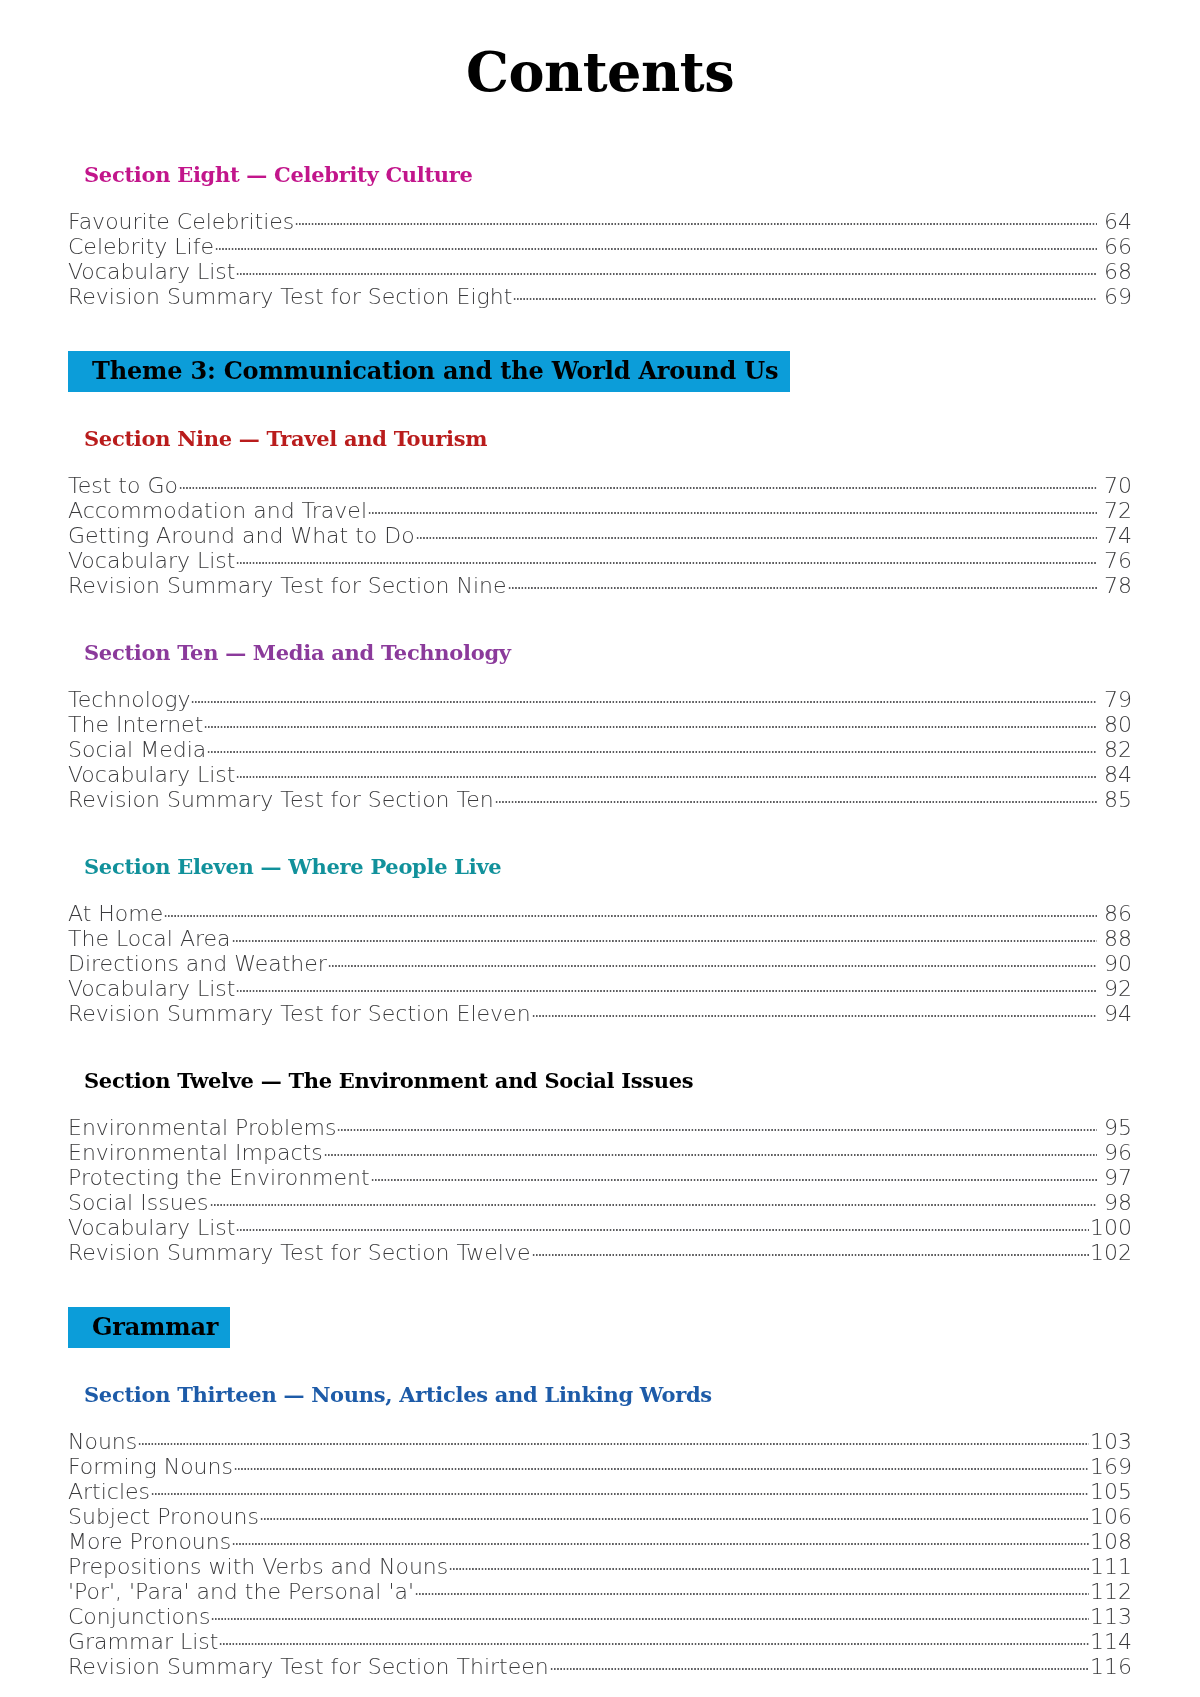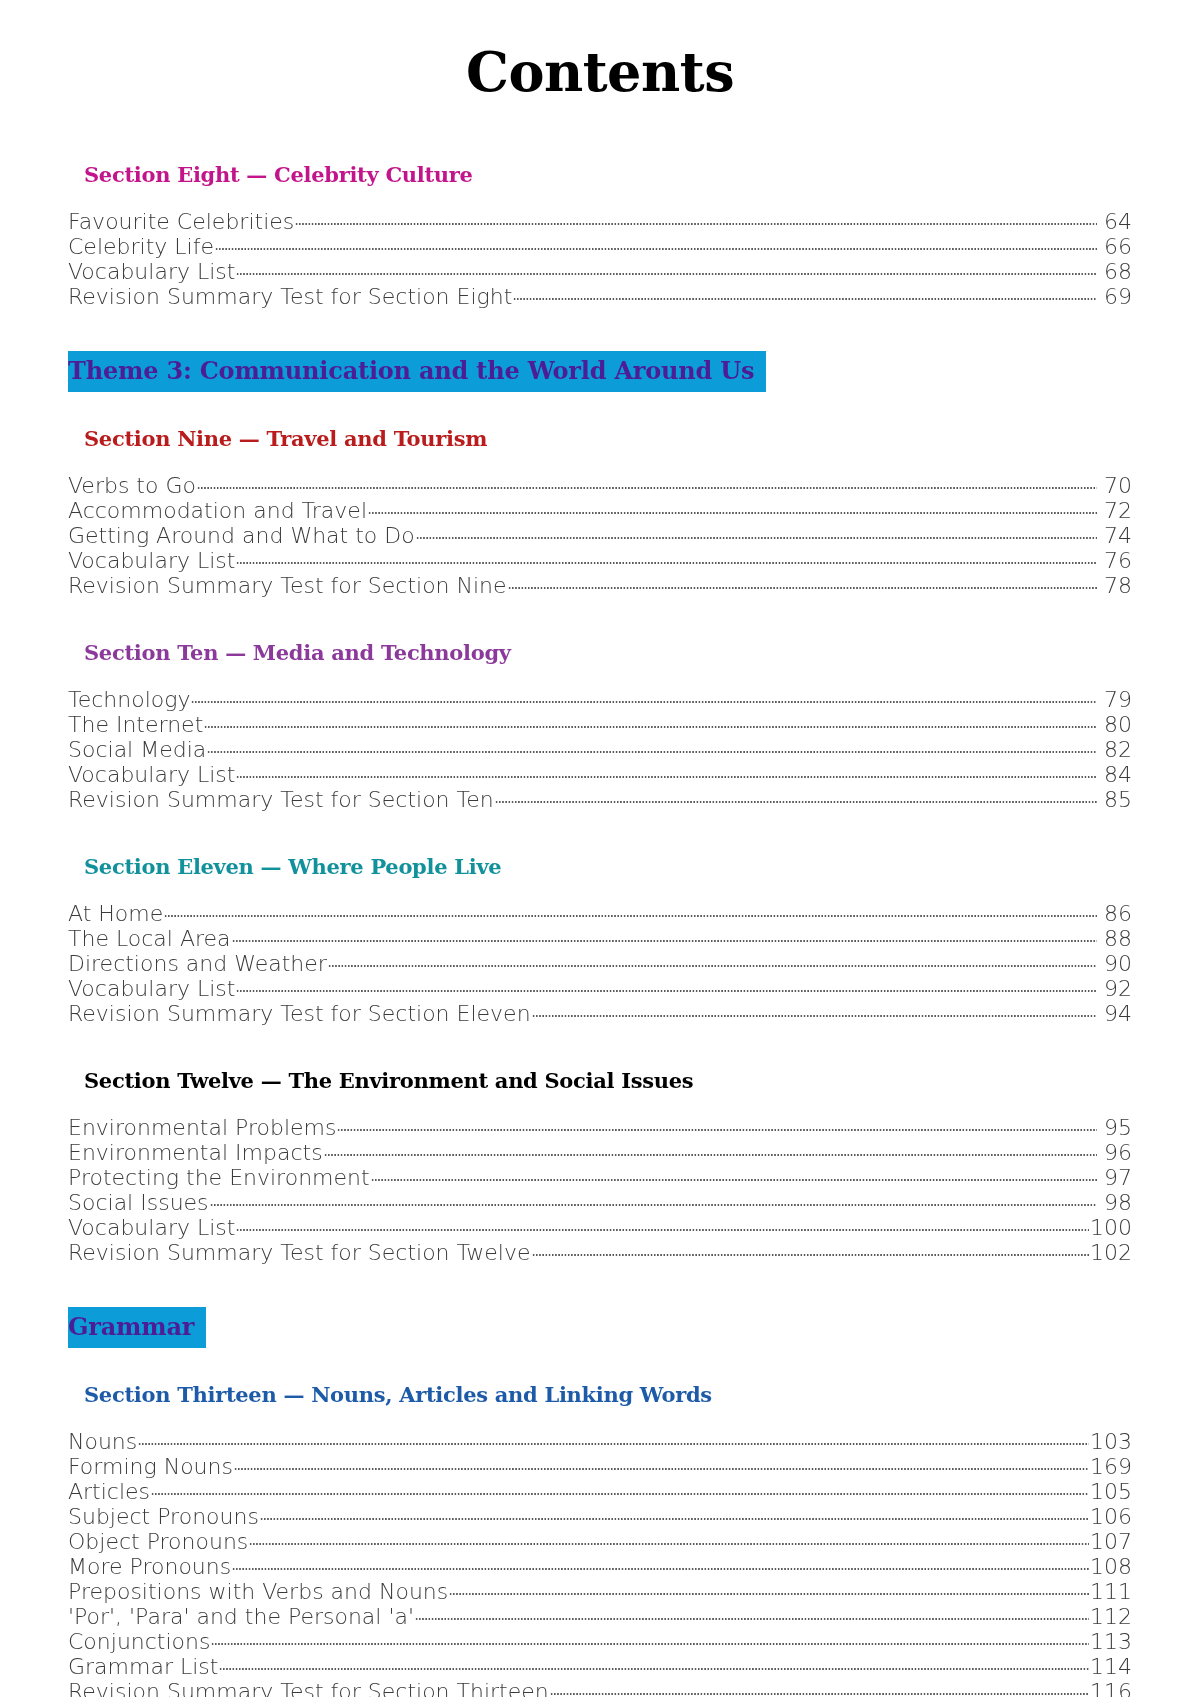--- a/index.html
+++ b/index.html
@@ -32,26 +32,26 @@
     color: #000000;
     margin: 0;
     padding-top: 44px;
     line-height: 1.05;
   }
 
   
   .theme-banner {
     display: inline-block;
     background: #0C9DD9;
-    color: #4c1d95;
+    color: #000000;
     font-family: "DejaVu Serif", serif;
     font-weight: bold;
     font-size: 24px;
     line-height: 1;
-    padding: 8px 12px 9px 0;
+    padding: 8px 12px 9px 24px;
     letter-spacing: -0.2px;
     white-space: nowrap;
   }
   .banner-wrap { margin: 0; }
 
   
   .section-heading {
     font-family: "DejaVu Serif", serif;
     font-weight: bold;
     font-size: 21px;
@@ -139,21 +139,21 @@
           <span class="toc-page">69</span>
         </li>
       </ul>
       <div class="gap-block-lg"></div>
       <div class="banner-wrap"><div class="theme-banner" style="background: rgb(12, 157, 217);">Theme 3: Communication and the World Around Us</div></div>
       <div class="gap-banner-to-section"></div>
       <div class="section-heading" style="color: #b91c1c;">Section Nine — Travel and Tourism</div>
       <div class="gap-section-to-list"></div>
       <ul class="toc-list">
         <li class="toc-entry">
-          <span class="toc-label">Verbs to Go</span>
+          <span class="toc-label">Test to Go</span>
           <span class="toc-dots"></span>
           <span class="toc-page">70</span>
         </li>
         <li class="toc-entry">
           <span class="toc-label">Accommodation and Travel</span>
           <span class="toc-dots"></span>
           <span class="toc-page">72</span>
         </li>
         <li class="toc-entry">
           <span class="toc-label">Getting Around and What to Do</span>
@@ -286,25 +286,20 @@
           <span class="toc-label">Articles</span>
           <span class="toc-dots"></span>
           <span class="toc-page">105</span>
         </li>
         <li class="toc-entry">
           <span class="toc-label">Subject Pronouns</span>
           <span class="toc-dots"></span>
           <span class="toc-page">106</span>
         </li>
         <li class="toc-entry">
-          <span class="toc-label">Object Pronouns</span>
-          <span class="toc-dots"></span>
-          <span class="toc-page">107</span>
-        </li>
-        <li class="toc-entry">
           <span class="toc-label">More Pronouns</span>
           <span class="toc-dots"></span>
           <span class="toc-page">108</span>
         </li>
         <li class="toc-entry">
           <span class="toc-label">Prepositions with Verbs and Nouns</span>
           <span class="toc-dots"></span>
           <span class="toc-page">111</span>
         </li>
         <li class="toc-entry">

